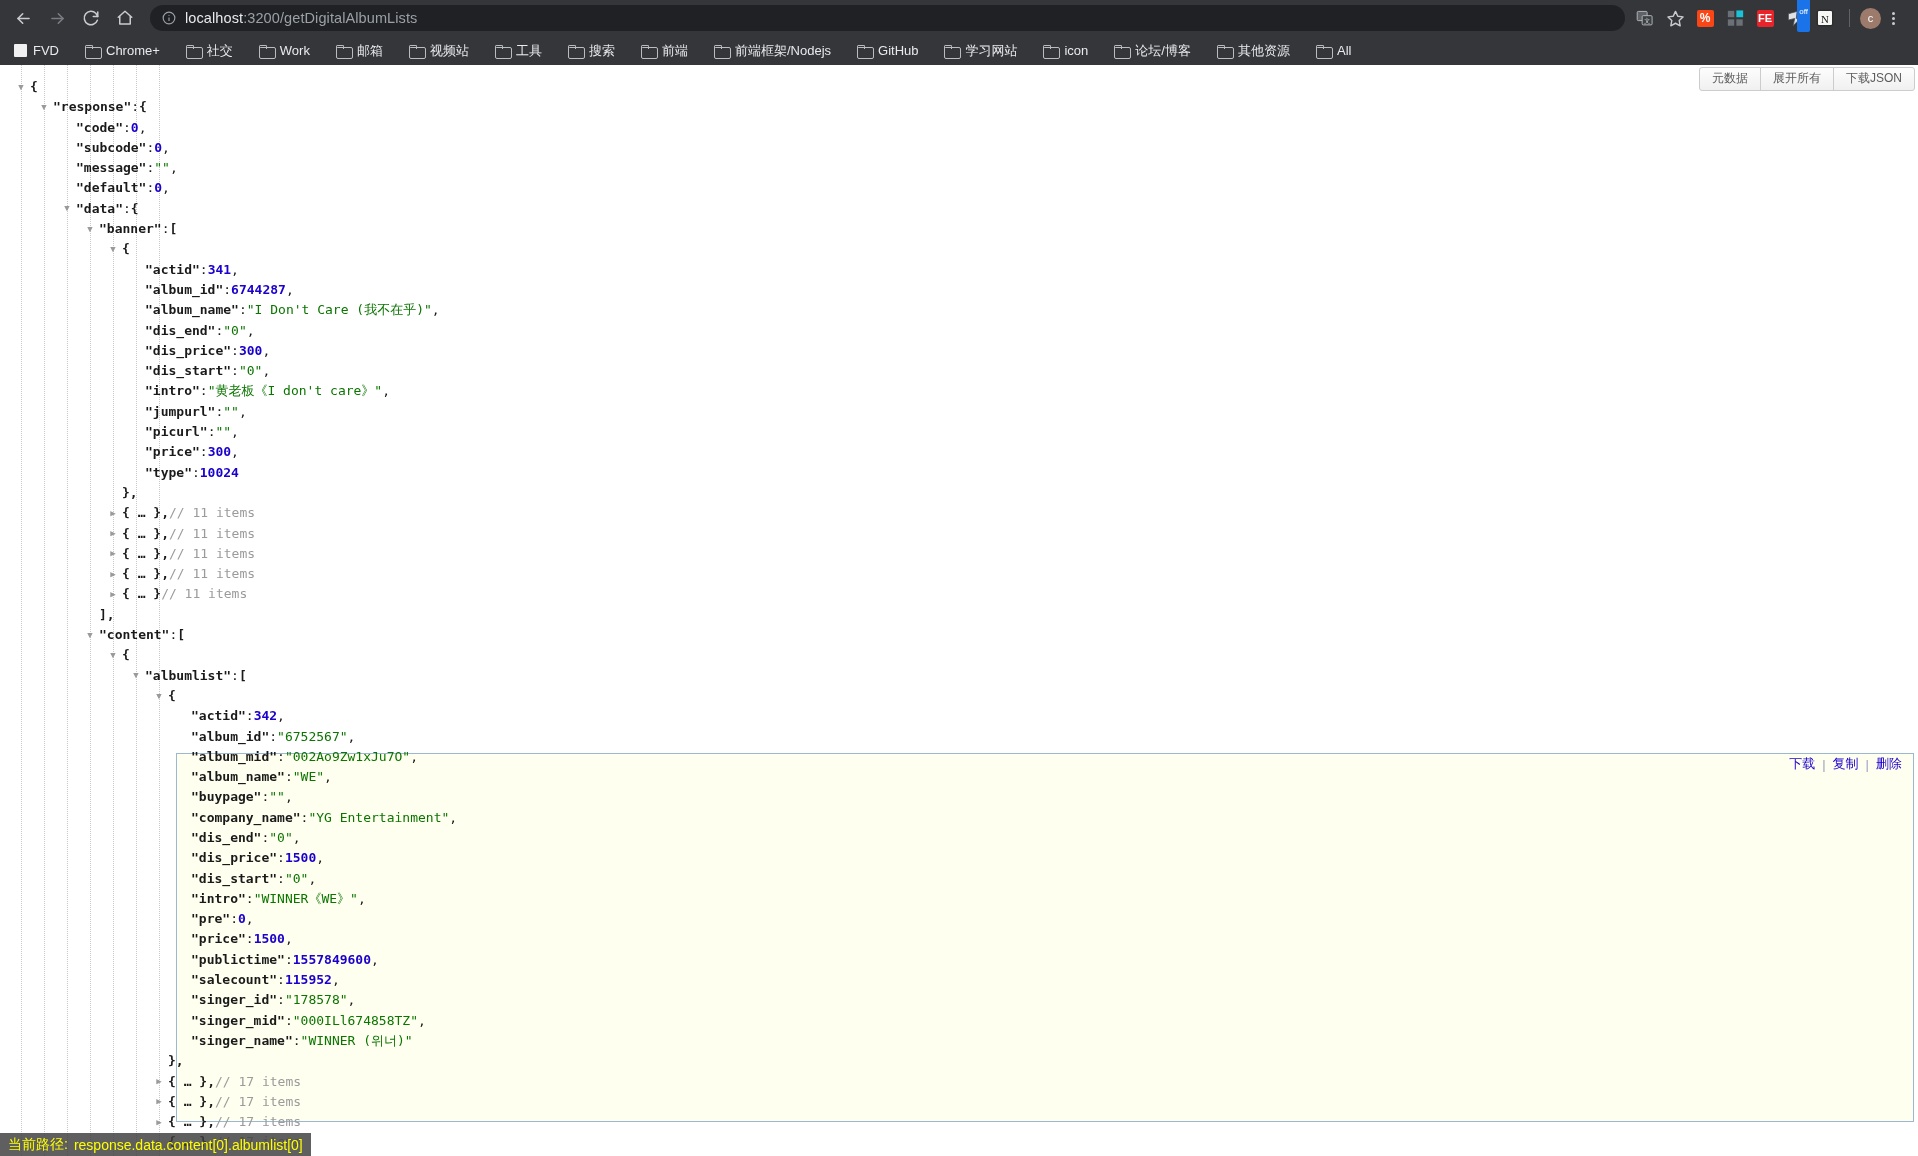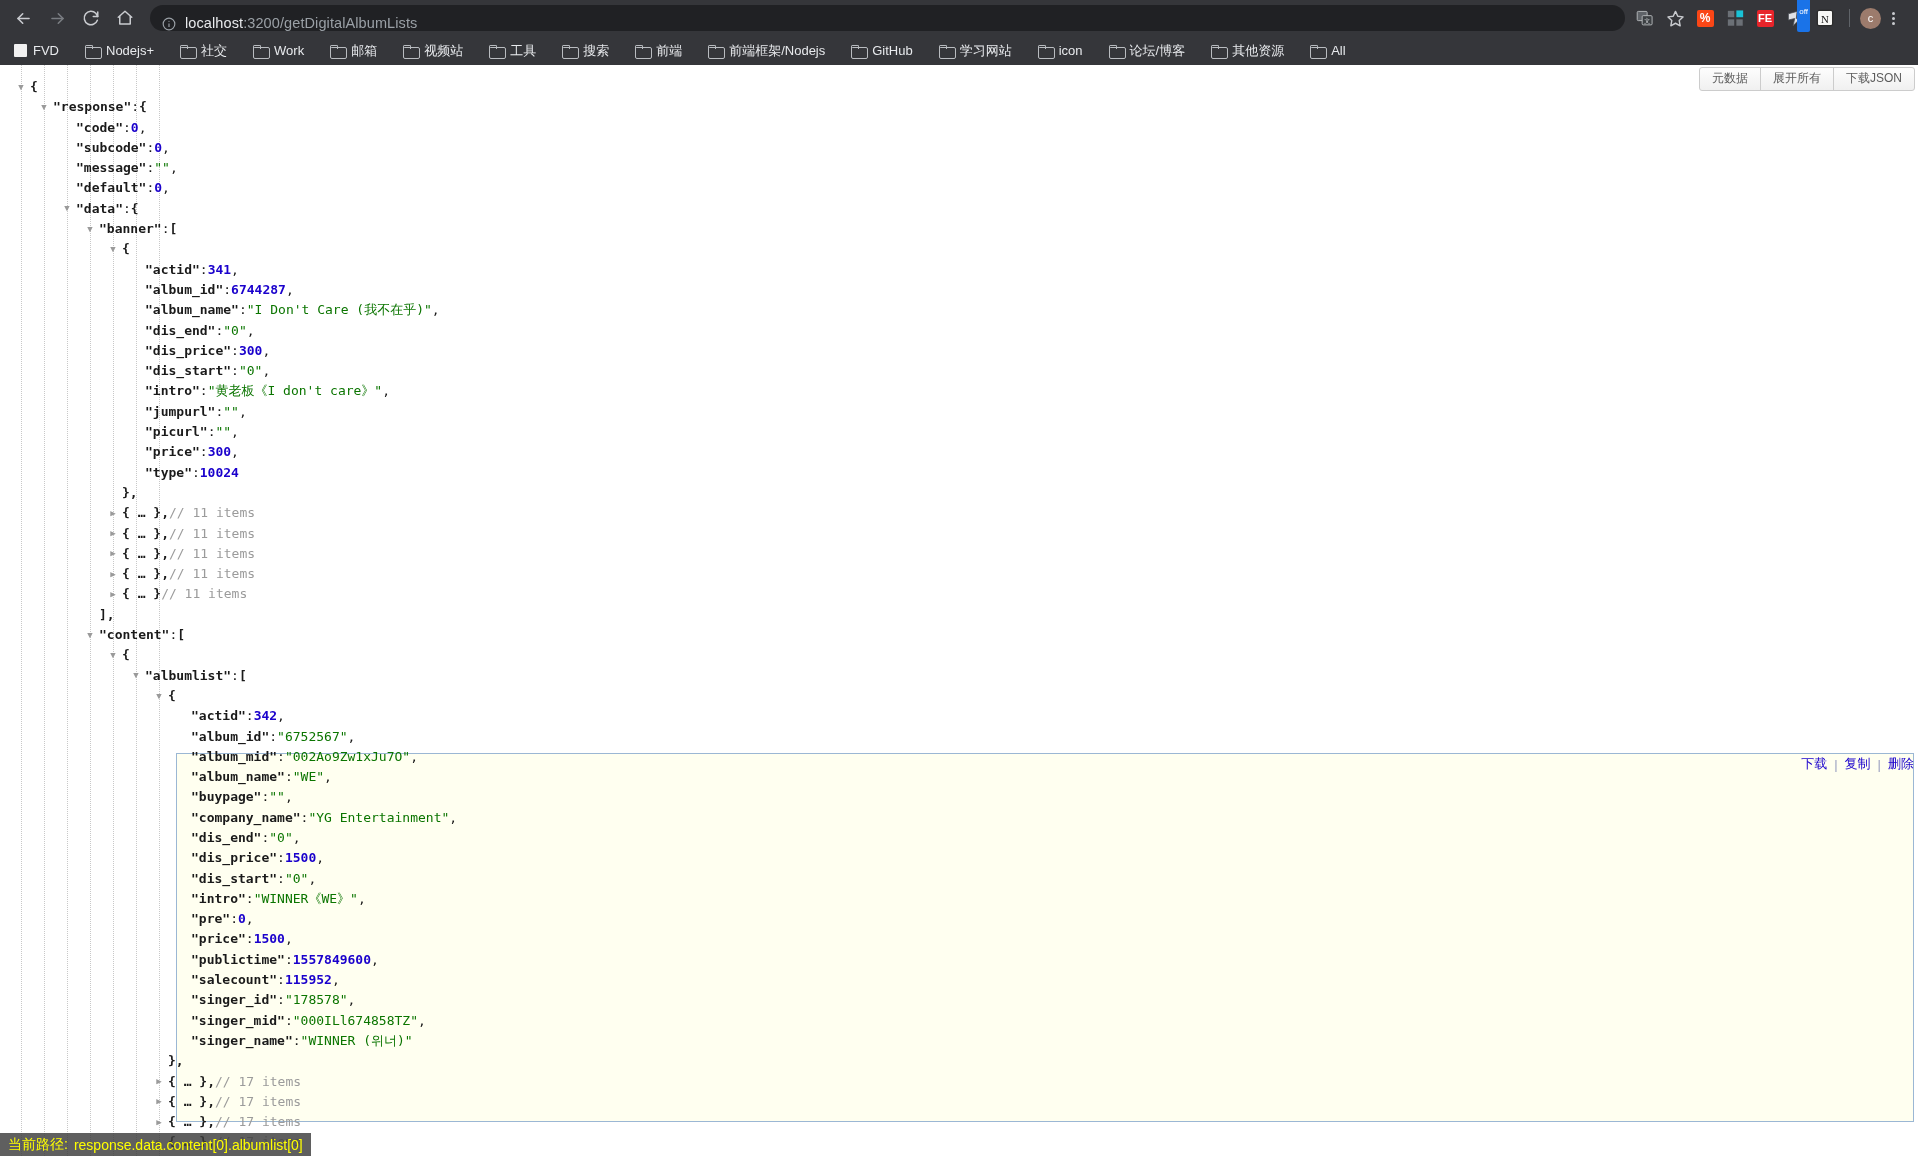--- a/index.html
+++ b/index.html
@@ -33,21 +33,21 @@
     border-radius: 50%;
   }
   .nav-btn svg { display:block; }
   #omnibox {
     flex: 1 1 auto;
     height: 26px;
     background: #202124;
     border-radius: 13px;
     margin: 0 6px 0 8px;
     display: flex;
-    align-items: flex-end;
+    align-items: center;
     padding: 0 12px;
     max-width: 1545px;
   }
   #site-info-icon { flex: none; margin-right: 9px; color:#9aa0a6; display:flex; }
   #omnibox-url {
     font-family: "Liberation Sans", sans-serif;
     font-size: 14.5px;
     color: #9aa0a6;
     white-space: nowrap;
     overflow: hidden;
@@ -182,21 +182,21 @@
     right: 4px;
     top: 688px;
     height: 369px;
     background: #fffff0;
     border: 1px solid #9bb7d4;
     z-index: 0;
   }
   #hl-actions {
     position: absolute;
     top: 690px;
-    right: 4px;
+    right: 16px;
     z-index: 6;
     font-family: "Liberation Sans", sans-serif;
     font-size: 13px;
     color: #1a01cc;
     display: flex;
     align-items: center;
     gap: 7px;
   }
   #hl-actions .sep { color: #9aa0c0; }
 
@@ -309,21 +309,21 @@
     </div>
   </div>
 
   <div id="bookmark-bar">
       <div class="bm">
         <span class="bm-square"></span>
         <span class="bm-label">FVD</span>
       </div>
       <div class="bm">
         <span class="bm-folder"></span>
-        <span class="bm-label">Nodejs+</span>
+        <span class="bm-label">Chrome+</span>
       </div>
       <div class="bm">
         <span class="bm-folder"></span>
         <span class="bm-label">社交</span>
       </div>
       <div class="bm">
         <span class="bm-folder"></span>
         <span class="bm-label">Work</span>
       </div>
       <div class="bm">

